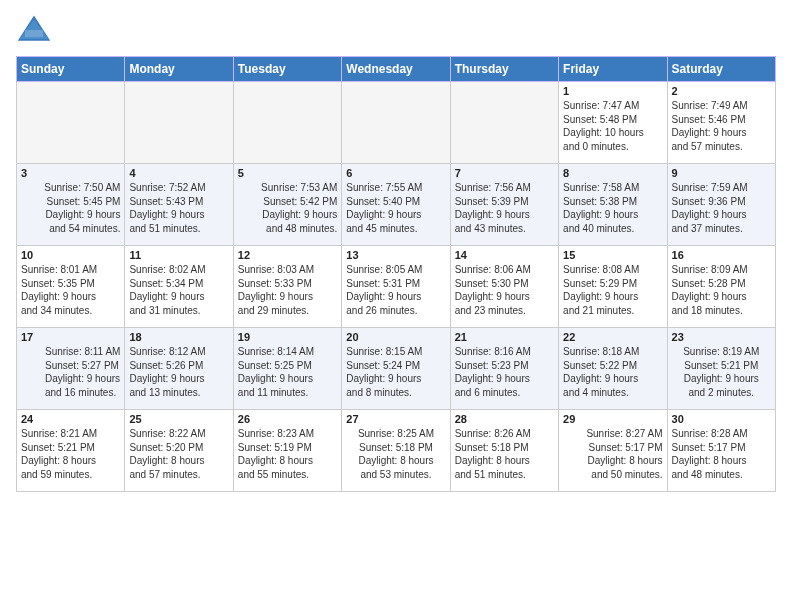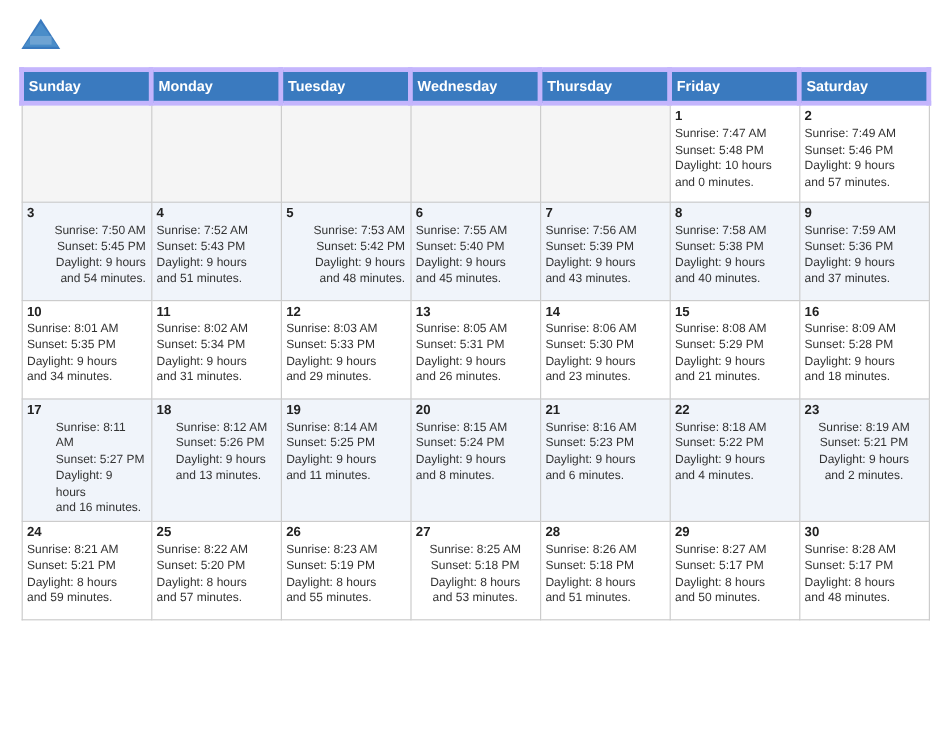--- a/index.html
+++ b/index.html
@@ -51,21 +51,21 @@
     .calendar {
       width: 100%;
       border-collapse: collapse;
     }
     .calendar th {
       background: #3a7abf;
       color: #fff;
       font-size: 12px;
       padding: 5px 4px;
       text-align: left;
-      border: 4px solid #c4b5fd;
+      border: 1px solid #c4b5fd;
     }
     .calendar td {
       vertical-align: top;
       border: 1px solid #ccc;
       padding: 3px 4px;
       width: calc(100%/7);
       height: 82px;
       font-size: 9.5px;
       color: #222;
       background: #fff;
@@ -183,21 +183,21 @@
           <td>
             <span class="day-num">8</span>
             <div class="cell-text" style="white-space: pre-line;">Sunrise: 7:58 AM
 Sunset: 5:38 PM
 Daylight: 9 hours
 and 40 minutes.</div>
           </td>
           <td>
             <span class="day-num">9</span>
             <div class="cell-text" style="white-space: pre-line;">Sunrise: 7:59 AM
-Sunset: 5:36 PM
+Sunset: 9:36 PM
 Daylight: 9 hours
 and 37 minutes.</div>
           </td>
         </tr>
         <tr>
           <td>
             <span class="day-num">10</span>
             <div class="cell-text" style="white-space: pre-line;">Sunrise: 8:01 AM
 Sunset: 5:35 PM
 Daylight: 9 hours
@@ -249,21 +249,21 @@
         <tr>
           <td>
             <span class="day-num">17</span>
             <div class="cell-text" style="white-space: pre-line; margin-left: 24px;">Sunrise: 8:11 AM
 Sunset: 5:27 PM
 Daylight: 9 hours
 and 16 minutes.</div>
           </td>
           <td>
             <span class="day-num">18</span>
-            <div class="cell-text" style="white-space: pre-line; margin-left: 16px;">Sunrise: 8:12 AM
+            <div class="cell-text" style="white-space: pre-line;">Sunrise: 8:12 AM
 Sunset: 5:26 PM
 Daylight: 9 hours
 and 13 minutes.</div>
           </td>
           <td>
             <span class="day-num">19</span>
             <div class="cell-text" style="white-space: pre-line;">Sunrise: 8:14 AM
 Sunset: 5:25 PM
 Daylight: 9 hours
 and 11 minutes.</div>
@@ -328,21 +328,21 @@
           </td>
           <td>
             <span class="day-num">28</span>
             <div class="cell-text" style="white-space: pre-line;">Sunrise: 8:26 AM
 Sunset: 5:18 PM
 Daylight: 8 hours
 and 51 minutes.</div>
           </td>
           <td>
             <span class="day-num">29</span>
-            <div class="cell-text" style="white-space: pre-line;">Sunrise: 8:27 AM
+            <div class="cell-text" style="white-space: pre-line; text-align: right;">Sunrise: 8:27 AM
 Sunset: 5:17 PM
 Daylight: 8 hours
 and 50 minutes.</div>
           </td>
           <td>
             <span class="day-num">30</span>
             <div class="cell-text" style="white-space: pre-line;">Sunrise: 8:28 AM
 Sunset: 5:17 PM
 Daylight: 8 hours
 and 48 minutes.</div>

